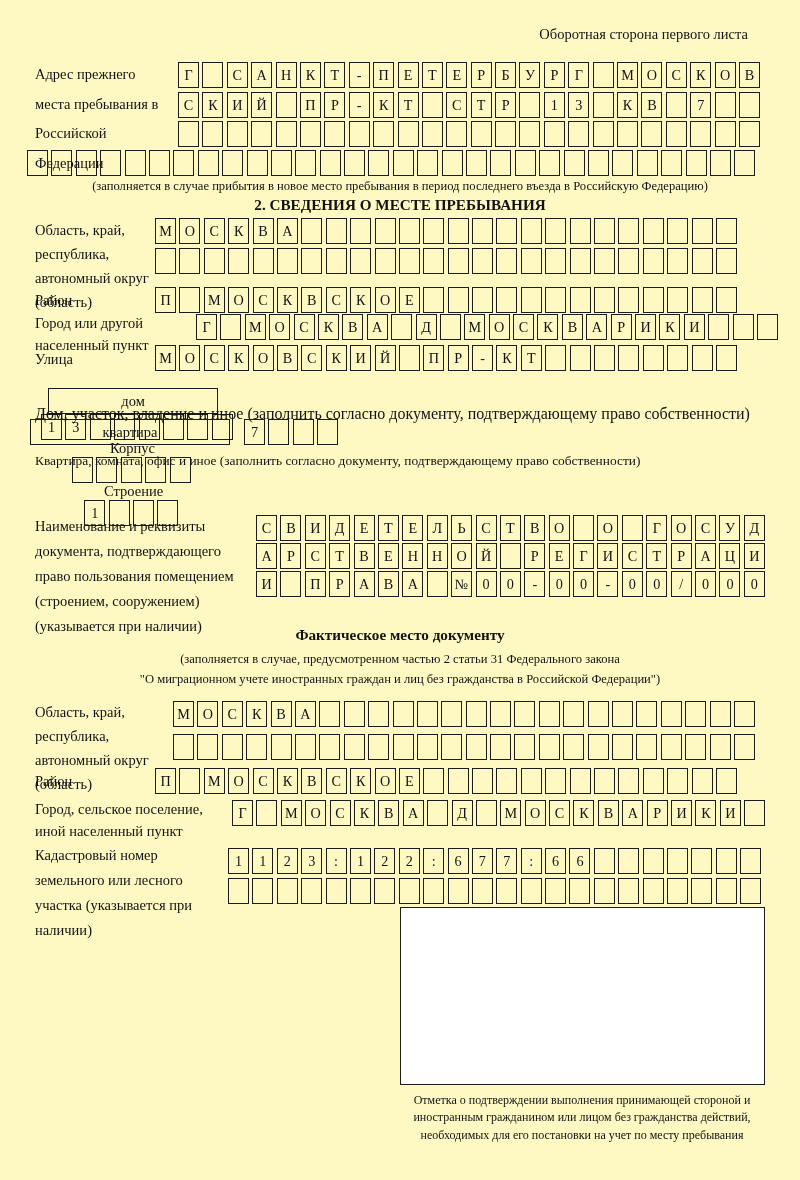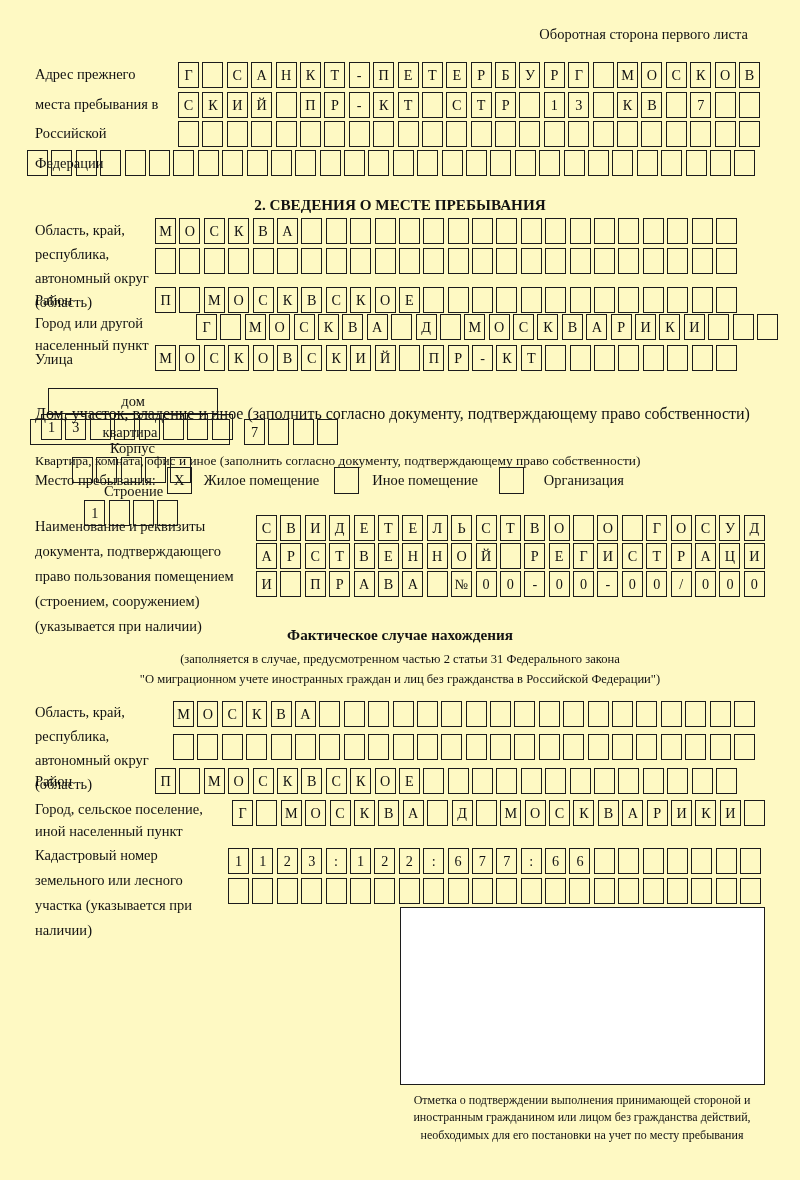--- a/index.html
+++ b/index.html
@@ -133,20 +133,21 @@
       <div class="cbox"></div>
       <div class="cbox"></div>
       <div class="cbox"></div>
       <div class="cbox"></div>
       <div class="cbox"></div>
       <div class="cbox"></div>
       <div class="cbox"></div>
       <div class="cbox"></div>
       <div class="cbox"></div>
     </div>
+  <div class="note" style="left:0; top:178px; width:100%;">(заполняется в случае прибытия в новое место пребывания в период последнего въезда в Российскую Федерацию)</div>
 
   <div class="heading" style="top:196px;">2. СВЕДЕНИЯ О МЕСТЕ ПРЕБЫВАНИЯ</div>
 
   <div class="lbl" style="left:35px; top:218px; width:114px;">Область, край, республика, автономный округ (область)</div>
   <div class="boxrow" style="left:155px; top:218px;">
       <div class="cbox">М</div>
       <div class="cbox">О</div>
       <div class="cbox">С</div>
       <div class="cbox">К</div>
       <div class="cbox">В</div>
@@ -315,29 +316,20 @@
     <div class="labelbox" style="width:200px;">квартира</div>
     <div class="boxrow-inline" style="margin-left:14px;">
         <div class="cbox">7</div>
         <div class="cbox"></div>
         <div class="cbox"></div>
         <div class="cbox"></div>
       </div>
   </div>
   <div class="note" style="left:35px; top:452px; text-align:left; font-size:13.4px;">Квартира, комната, офис и иное (заполнить согласно документу, подтверждающему право собственности)</div>
 
-  <div class="flexline" style="left:35px; top:467px;">
-    <span>Место пребывания:</span>
-    <div class="checkbox" style="margin-left:11px;">X</div>
-    <span style="margin-left:12px;">Жилое помещение</span>
-    <div class="checkbox" style="margin-left:15px;"></div>
-    <span style="margin-left:13px;">Иное помещение</span>
-    <div class="checkbox" style="margin-left:21px;"></div>
-    <span style="margin-left:20px;">Организация</span>
-  </div>
 
   <div class="lbl" style="left:35px; top:514px; width:220px; line-height:25px;">Наименование и реквизиты документа, подтверждающего право пользования помещением (строением, сооружением) (указывается при наличии)</div>
   <div class="boxrow" style="left:256px; top:515px;">
       <div class="cbox">С</div>
       <div class="cbox">В</div>
       <div class="cbox">И</div>
       <div class="cbox">Д</div>
       <div class="cbox">Е</div>
       <div class="cbox">Т</div>
       <div class="cbox">Е</div>
@@ -396,21 +388,21 @@
       <div class="cbox">0</div>
       <div class="cbox">-</div>
       <div class="cbox">0</div>
       <div class="cbox">0</div>
       <div class="cbox">/</div>
       <div class="cbox">0</div>
       <div class="cbox">0</div>
       <div class="cbox">0</div>
     </div>
 
-  <div class="heading" style="top:626px;">Фактическое случае нахождения</div>
+  <div class="heading" style="top:626px;">Фактическое место документу</div>
   <div class="note" style="left:0; top:651px; width:100%;">(заполняется в случае, предусмотренном частью 2 статьи 31 Федерального закона</div>
   <div class="note" style="left:0; top:671px; width:100%;">"О миграционном учете иностранных граждан и лиц без гражданства в Российской Федерации")</div>
 
   <div class="lbl" style="left:35px; top:700px; width:138px;">Область, край, республика, автономный округ (область)</div>
   <div class="boxrow" style="left:173px; top:701px;">
       <div class="cbox">М</div>
       <div class="cbox">О</div>
       <div class="cbox">С</div>
       <div class="cbox">К</div>
       <div class="cbox">В</div>

